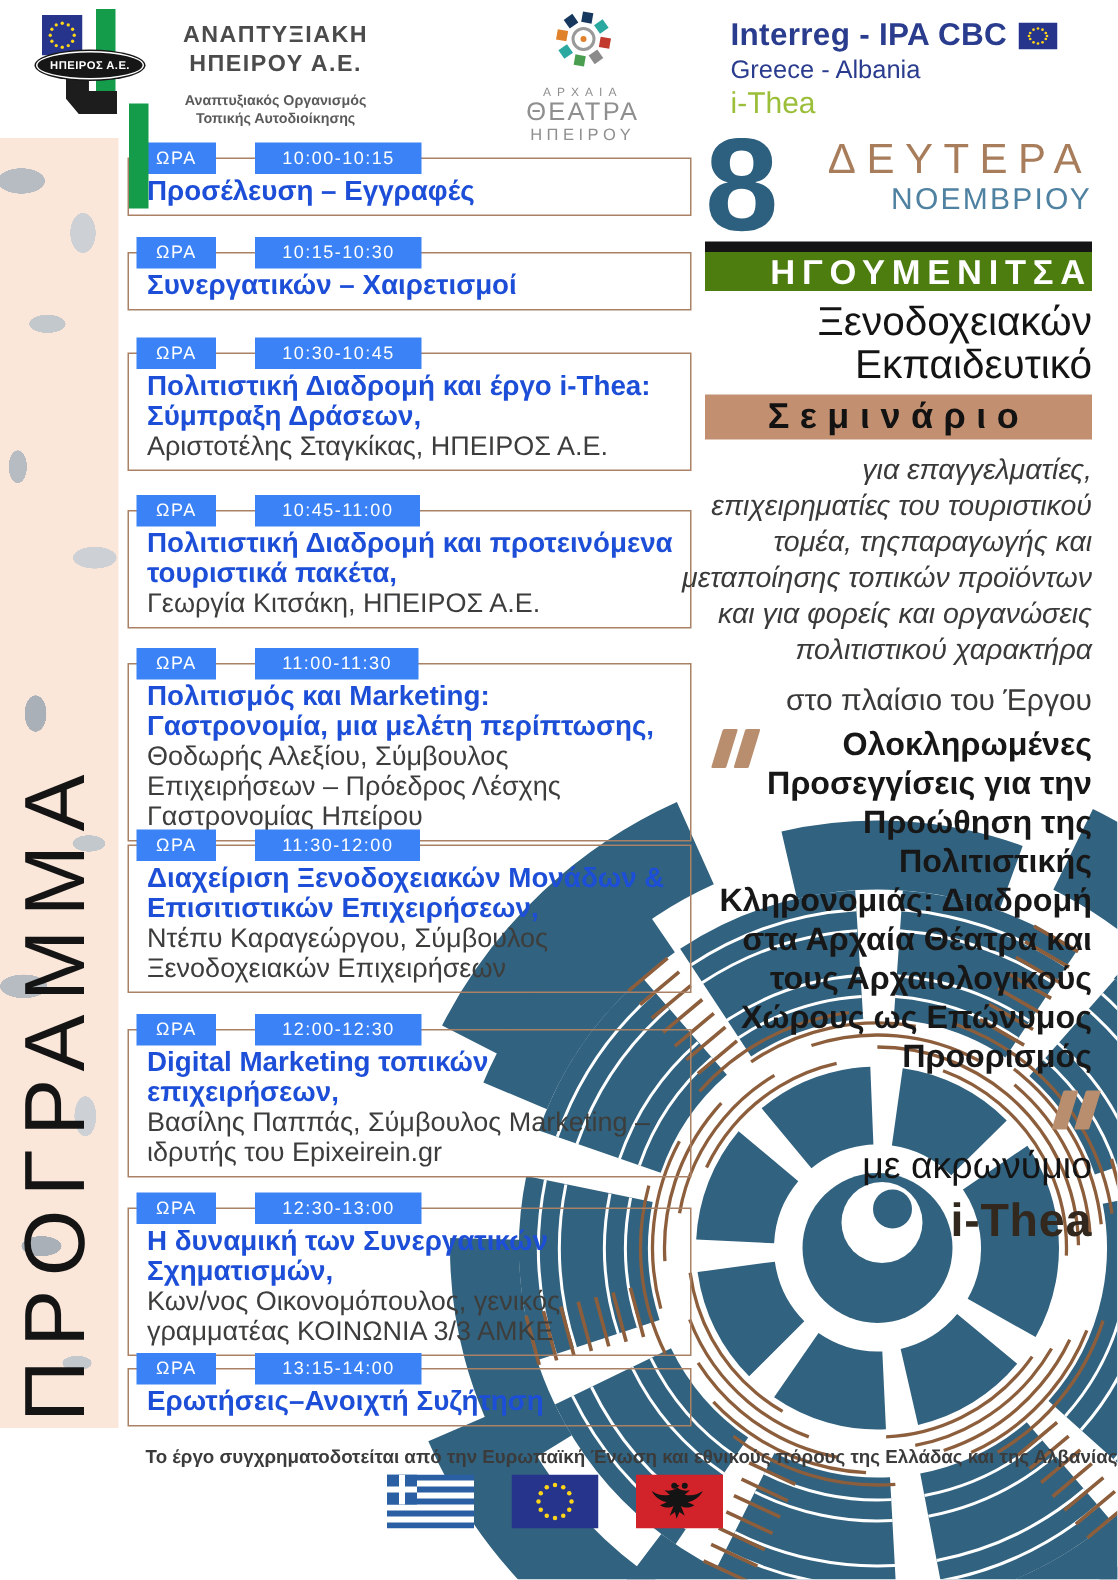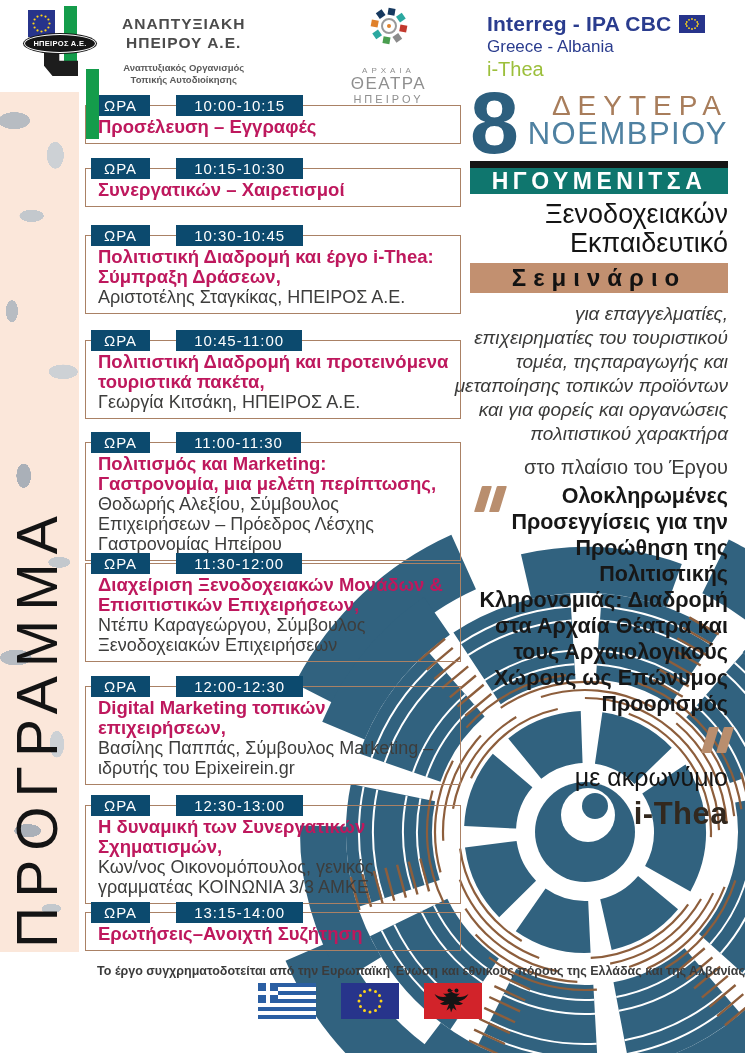--- a/index.html
+++ b/index.html
@@ -18,21 +18,21 @@
     clip-path:polygon(0 0,45% 0,45% 55%,100% 55%,100% 100%,25% 100%,0 70%);}
   .l1-badge{position:absolute;left:-2px;top:28px;width:70px;height:17px;background:#161616;border:1.6px solid #fff;
     border-radius:50%;color:#fff;font-size:7.5px;font-weight:bold;display:flex;align-items:center;justify-content:center;
     box-shadow:0 0 0 1px #161616;letter-spacing:.3px;}
   .l1-text{margin-left:14px;padding-top:8px;text-align:center;}
   .l1-t1{font-size:15.5px;font-weight:bold;color:#4b4b4b;letter-spacing:1px;line-height:1.25;}
   .l1-t2{font-size:9.5px;color:#5a5a5a;font-weight:bold;margin-top:9px;line-height:1.3;}
 
   .logo2{position:absolute;left:336px;top:4px;width:105px;text-align:center;color:#8f8f8f;}
   .l2-rosette{margin:0 auto;}
-  .l2-a{font-size:8px;letter-spacing:4px;margin-top:14px;}
+  .l2-a{font-size:8px;letter-spacing:4px;margin-top:4px;}
   .l2-b{font-size:17px;letter-spacing:1.5px;line-height:1.0;}
   .l2-c{font-size:11px;letter-spacing:3px;margin-top:1px;}
 
   .logo3{position:absolute;left:487px;top:12px;}
   .l3-row1{display:flex;align-items:center;gap:8px;}
   .l3-t1{font-size:21px;font-weight:bold;color:#2a3c8e;letter-spacing:.2px;}
   .l3-t2{font-size:17px;font-weight:normal;color:#2a3c8e;margin-top:1px;}
   .l3-t3{font-size:20px;color:#9cbf3b;margin-top:1px;}
 
   
@@ -51,38 +51,38 @@
       radial-gradient(ellipse 16px 8px at 65% 95%, #c3c8cd 60%, transparent 61%);}
   .vtitle{position:absolute;left:4px;top:948px;transform:rotate(-90deg);transform-origin:left top;
     font-size:57px;font-weight:500;color:#141414;letter-spacing:9px;white-space:nowrap;z-index:2;}
 
   
   .sched{position:absolute;left:85px;top:95px;width:376px;z-index:3;}
   .block{position:absolute;left:0;width:100%;}
   .b1{top:0;} .b2{top:63px;} .b3{top:130px;} .b4{top:235px;} .b5{top:337px;}
   .b6{top:458px;} .b7{top:581px;} .b8{top:700px;} .b9{top:807px;}
   .chips{position:absolute;top:0;left:6px;display:flex;gap:26px;z-index:2;}
-  .chip{background:#0c4a6e;color:#fff;font-size:15px;font-weight:500;height:21px;line-height:21px;
+  .chip{background:#3b82f6;color:#fff;font-size:12px;font-weight:500;height:21px;line-height:21px;
     padding:0 13px;letter-spacing:1px;white-space:nowrap;}
   .chip.time{padding:0 18px;}
   .box{margin-top:10px;border:1.6px solid #aa8165;padding:11px 8px 6px 12px;background:transparent;}
-  .btitle{font-size:18.5px;font-weight:bold;color:#be185d;line-height:20px;}
+  .btitle{font-size:18.5px;font-weight:bold;color:#1d4ed8;line-height:20px;}
   .bspeaker{font-size:18px;color:#3d3d3c;line-height:20px;}
   .bspeaker:empty{display:none;}
 
   
   .rcol{position:absolute;left:470px;top:92px;width:258px;z-index:4;text-align:right;}
   .daterow{display:flex;align-items:flex-start;}
   .bignum{font-size:88px;font-weight:bold;color:#2d5f7e;line-height:62px;letter-spacing:-2px;}
   .datetxt{flex:1;text-align:right;}
   .weekday{font-size:28px;color:#a87d5b;letter-spacing:7px;font-weight:500;line-height:27px;}
-  .month{font-size:31px;color:#4f81a1;letter-spacing:1.5px;font-weight:500;line-height:29px;}
+  .month{font-size:20px;color:#4f81a1;letter-spacing:1.5px;font-weight:500;line-height:29px;}
   .blackbar{height:7px;background:#151515;margin-top:7px;}
-  .citybox{background:#0f766e;color:#fff;font-size:23px;font-weight:600;letter-spacing:4.5px;
-    text-align:center;height:26px;line-height:26px;margin-top:0;}
+  .citybox{background:#4d7c0f;color:#fff;font-size:23px;font-weight:600;letter-spacing:4.5px;
+    height:26px;line-height:26px;margin-top:0;}
   .etype{font-size:27px;color:#141414;line-height:29px;margin-top:6px;font-weight:400;}
   .sembox{background:#c29070;color:#121212;font-size:24px;font-weight:bold;letter-spacing:7px;
     text-align:center;height:30px;line-height:30px;margin-top:5px;}
   .audience{font-style:italic;font-size:19px;color:#3a3a39;line-height:24px;margin-top:9px;
     width:276px;margin-left:-18px;}
   .context{font-size:20px;color:#3a3a39;margin-top:10px;}
   .quote{position:relative;font-size:21.5px;font-weight:bold;color:#171717;line-height:26px;margin-top:4px;}
   .qmark{position:absolute;display:inline-flex;gap:5px;}
   .qmark i{display:block;width:10px;height:26px;background:#b98e6e;transform:skewX(-17deg);border-radius:1px;}
   .qo{left:8px;top:3px;}

